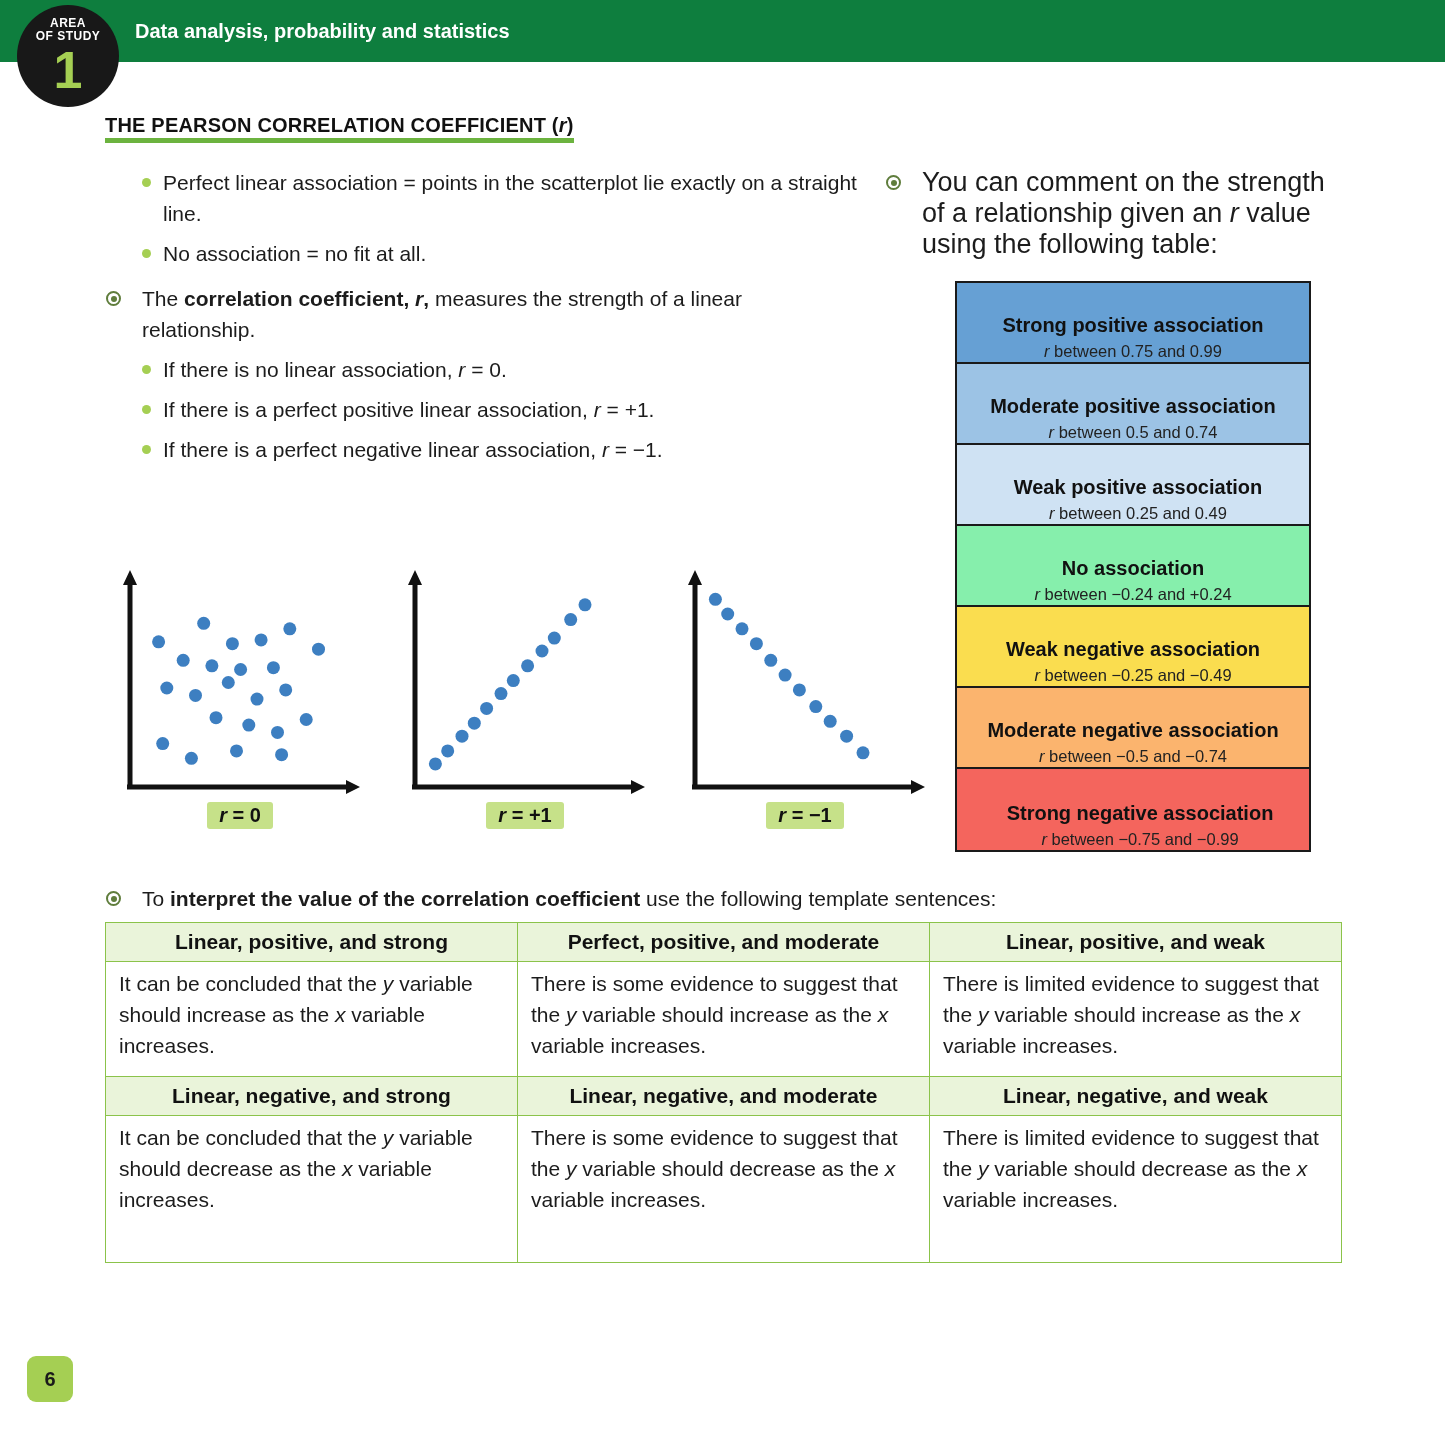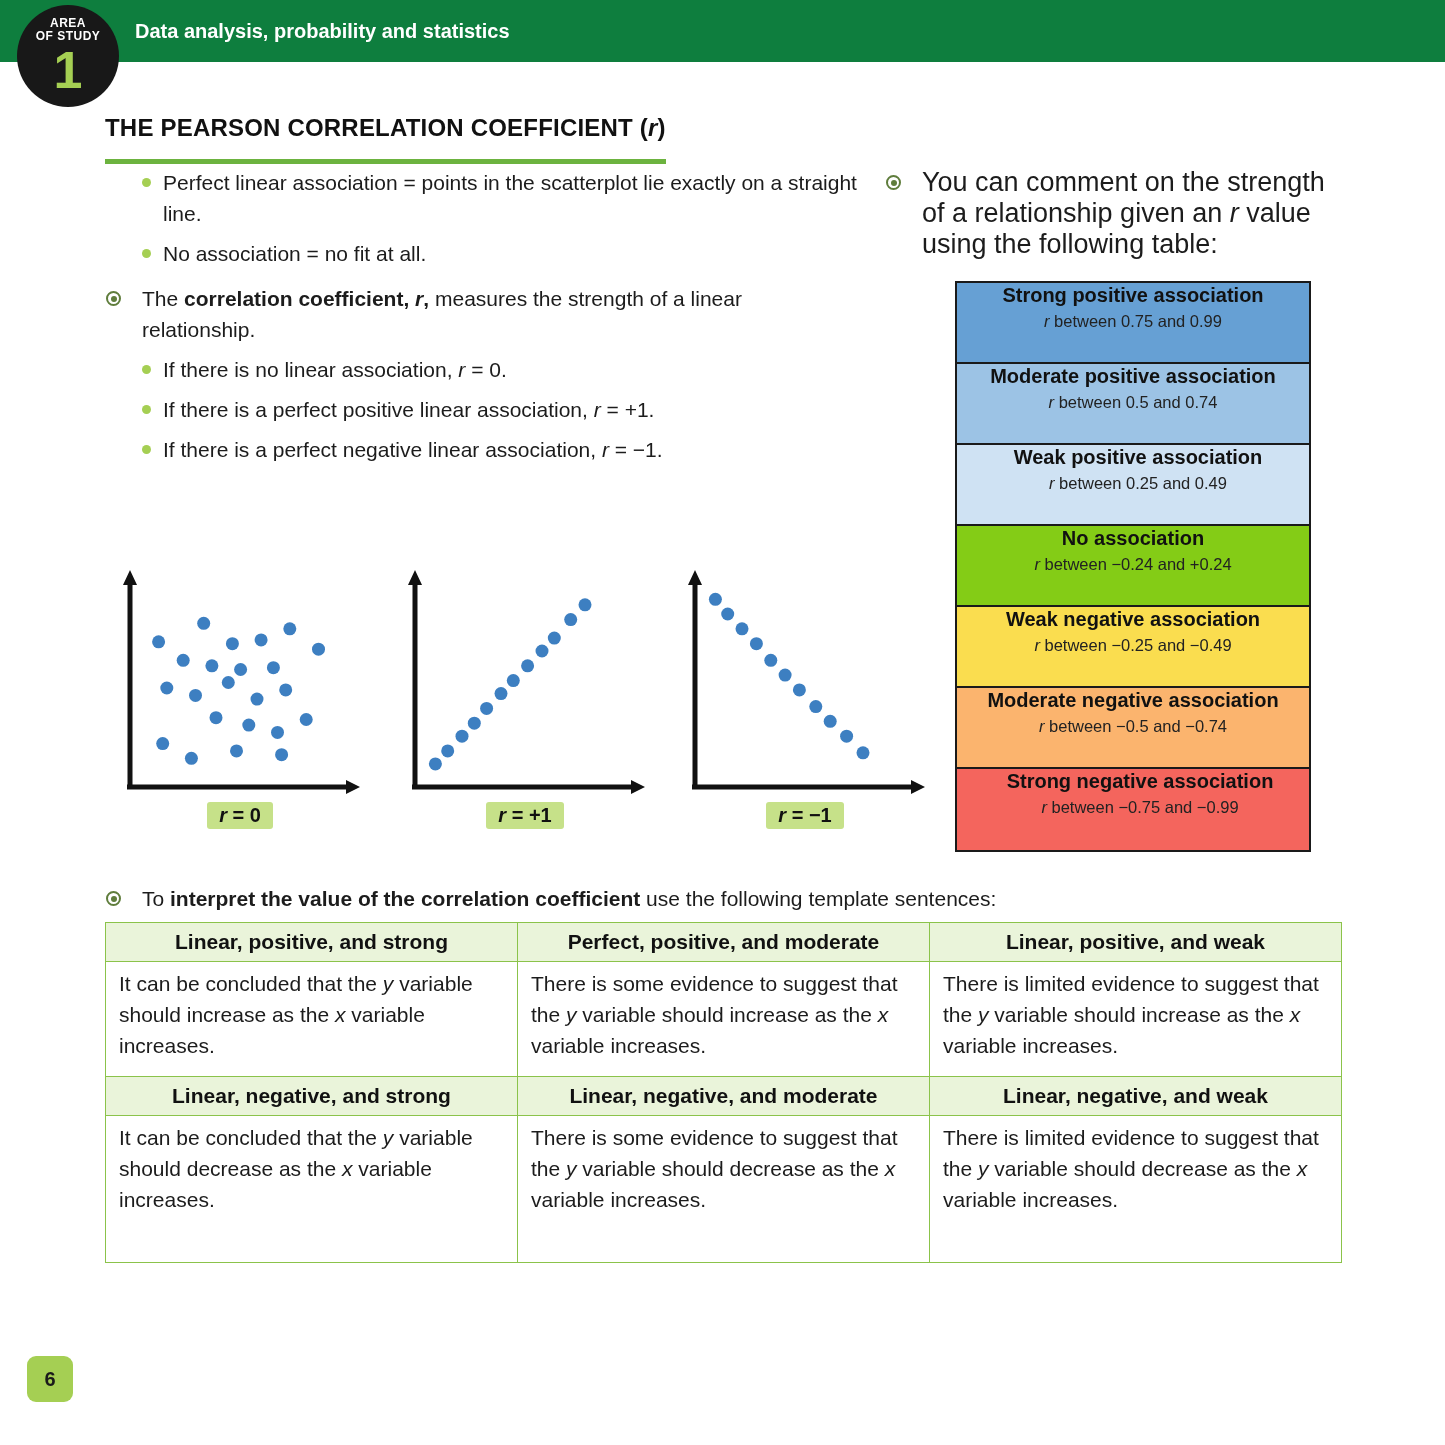--- a/index.html
+++ b/index.html
@@ -12,37 +12,37 @@
   .header-title{position:absolute;left:135px;top:0;line-height:62px;color:#ffffff;font-weight:700;font-size:20px;}
   .area-badge{
     position:absolute;left:17px;top:5px;width:102px;height:102px;border-radius:50%;background:#181818;
     display:flex;flex-direction:column;align-items:center;justify-content:center;z-index:5;text-align:center;
   }
   .area-badge .l1{color:#fff;font-weight:700;font-size:12px;letter-spacing:.5px;line-height:13px;}
   .area-badge .l2{color:#fff;font-weight:700;font-size:12px;letter-spacing:.5px;line-height:13px;}
   .area-badge .num{color:#a5cf53;font-weight:700;font-size:52px;line-height:50px;margin-top:2px;}
   
   .page-title{
-    position:absolute;left:105px;top:114px;margin:0;font-size:24px;font-weight:700;color:#111;
-    padding-bottom:17px;border-bottom:5px solid #6cb33f;letter-spacing:.2px;
+    position:absolute;left:105px;top:114px;margin:0;font-size:20px;font-weight:700;color:#111;
+    padding-bottom:1px;border-bottom:5px solid #6cb33f;letter-spacing:.2px;
   }
   
   .col-left{position:absolute;left:105px;top:167px;width:755px;font-size:21px;line-height:31px;}
   .col-right{position:absolute;left:885px;top:167px;width:460px;font-size:27px;line-height:31px;}
   .b1{position:relative;padding-left:37px;margin-bottom:9px;}
   .b2{position:relative;padding-left:58px;margin-bottom:9px;}
   .b1.mt{margin-top:14px;}
   .ring{position:absolute;left:1px;top:8px;width:11px;height:11px;border:2px solid #5f7d3c;border-radius:50%;}
   .ring::after{content:"";position:absolute;left:2.5px;top:2.5px;width:6px;height:6px;background:#5f7d3c;border-radius:50%;}
   .dot{position:absolute;left:37px;top:11px;width:9px;height:9px;border-radius:50%;background:#a5cf53;}
   
   .strength-table{
     position:absolute;left:955px;top:281px;width:356px;border:2px solid #1a1a1a;box-sizing:border-box;background:#fff;
   }
-  .s-row{height:81px;border-bottom:2px solid #1a1a1a;display:flex;flex-direction:column;align-items:center;justify-content:flex-start;box-sizing:border-box;text-align:center;padding:0 6px;}
+  .s-row{height:81px;border-bottom:2px solid #1a1a1a;display:flex;flex-direction:column;align-items:center;justify-content:flex-end;box-sizing:border-box;text-align:center;padding:0 6px;}
   .s-row:last-child{border-bottom:none;}
   .s-title{font-weight:700;font-size:20px;color:#111;line-height:24px;}
   .s-sub{font-size:16.5px;color:#222;line-height:22px;margin-top:3px;}
   
   .plot{position:absolute;top:565px;width:260px;}
   .plot svg{display:block;}
   .axis{stroke:#111;stroke-width:5;}
   .plot-label{text-align:center;margin-top:2px;}
   .plot-label .lab{display:inline-block;background:#c6e189;padding:2px 12px;border-radius:3px;font-size:20px;color:#111;}
   
@@ -117,21 +117,21 @@
       <div class="s-sub"><span style="font-style: italic;">r</span><span> between 0.75 and 0.99</span></div>
     </div>
     <div class="s-row" style="background: rgb(156, 195, 229);">
       <div class="s-title">Moderate positive association</div>
       <div class="s-sub"><span style="font-style: italic;">r</span><span> between 0.5 and 0.74</span></div>
     </div>
     <div class="s-row" style="background: rgb(207, 226, 243); padding-left: 16px;">
       <div class="s-title">Weak positive association</div>
       <div class="s-sub"><span style="font-style: italic;">r</span><span> between 0.25 and 0.49</span></div>
     </div>
-    <div class="s-row" style="background: #84cc16;">
+    <div class="s-row" style="background: #86efac;">
       <div class="s-title">No association</div>
       <div class="s-sub"><span style="font-style: italic;">r</span><span> between −0.24 and +0.24</span></div>
     </div>
     <div class="s-row" style="background: rgb(250, 221, 79);">
       <div class="s-title">Weak negative association</div>
       <div class="s-sub"><span style="font-style: italic;">r</span><span> between −0.25 and −0.49</span></div>
     </div>
     <div class="s-row" style="background: rgb(251, 180, 110);">
       <div class="s-title">Moderate negative association</div>
       <div class="s-sub"><span style="font-style: italic;">r</span><span> between −0.5 and −0.74</span></div>

